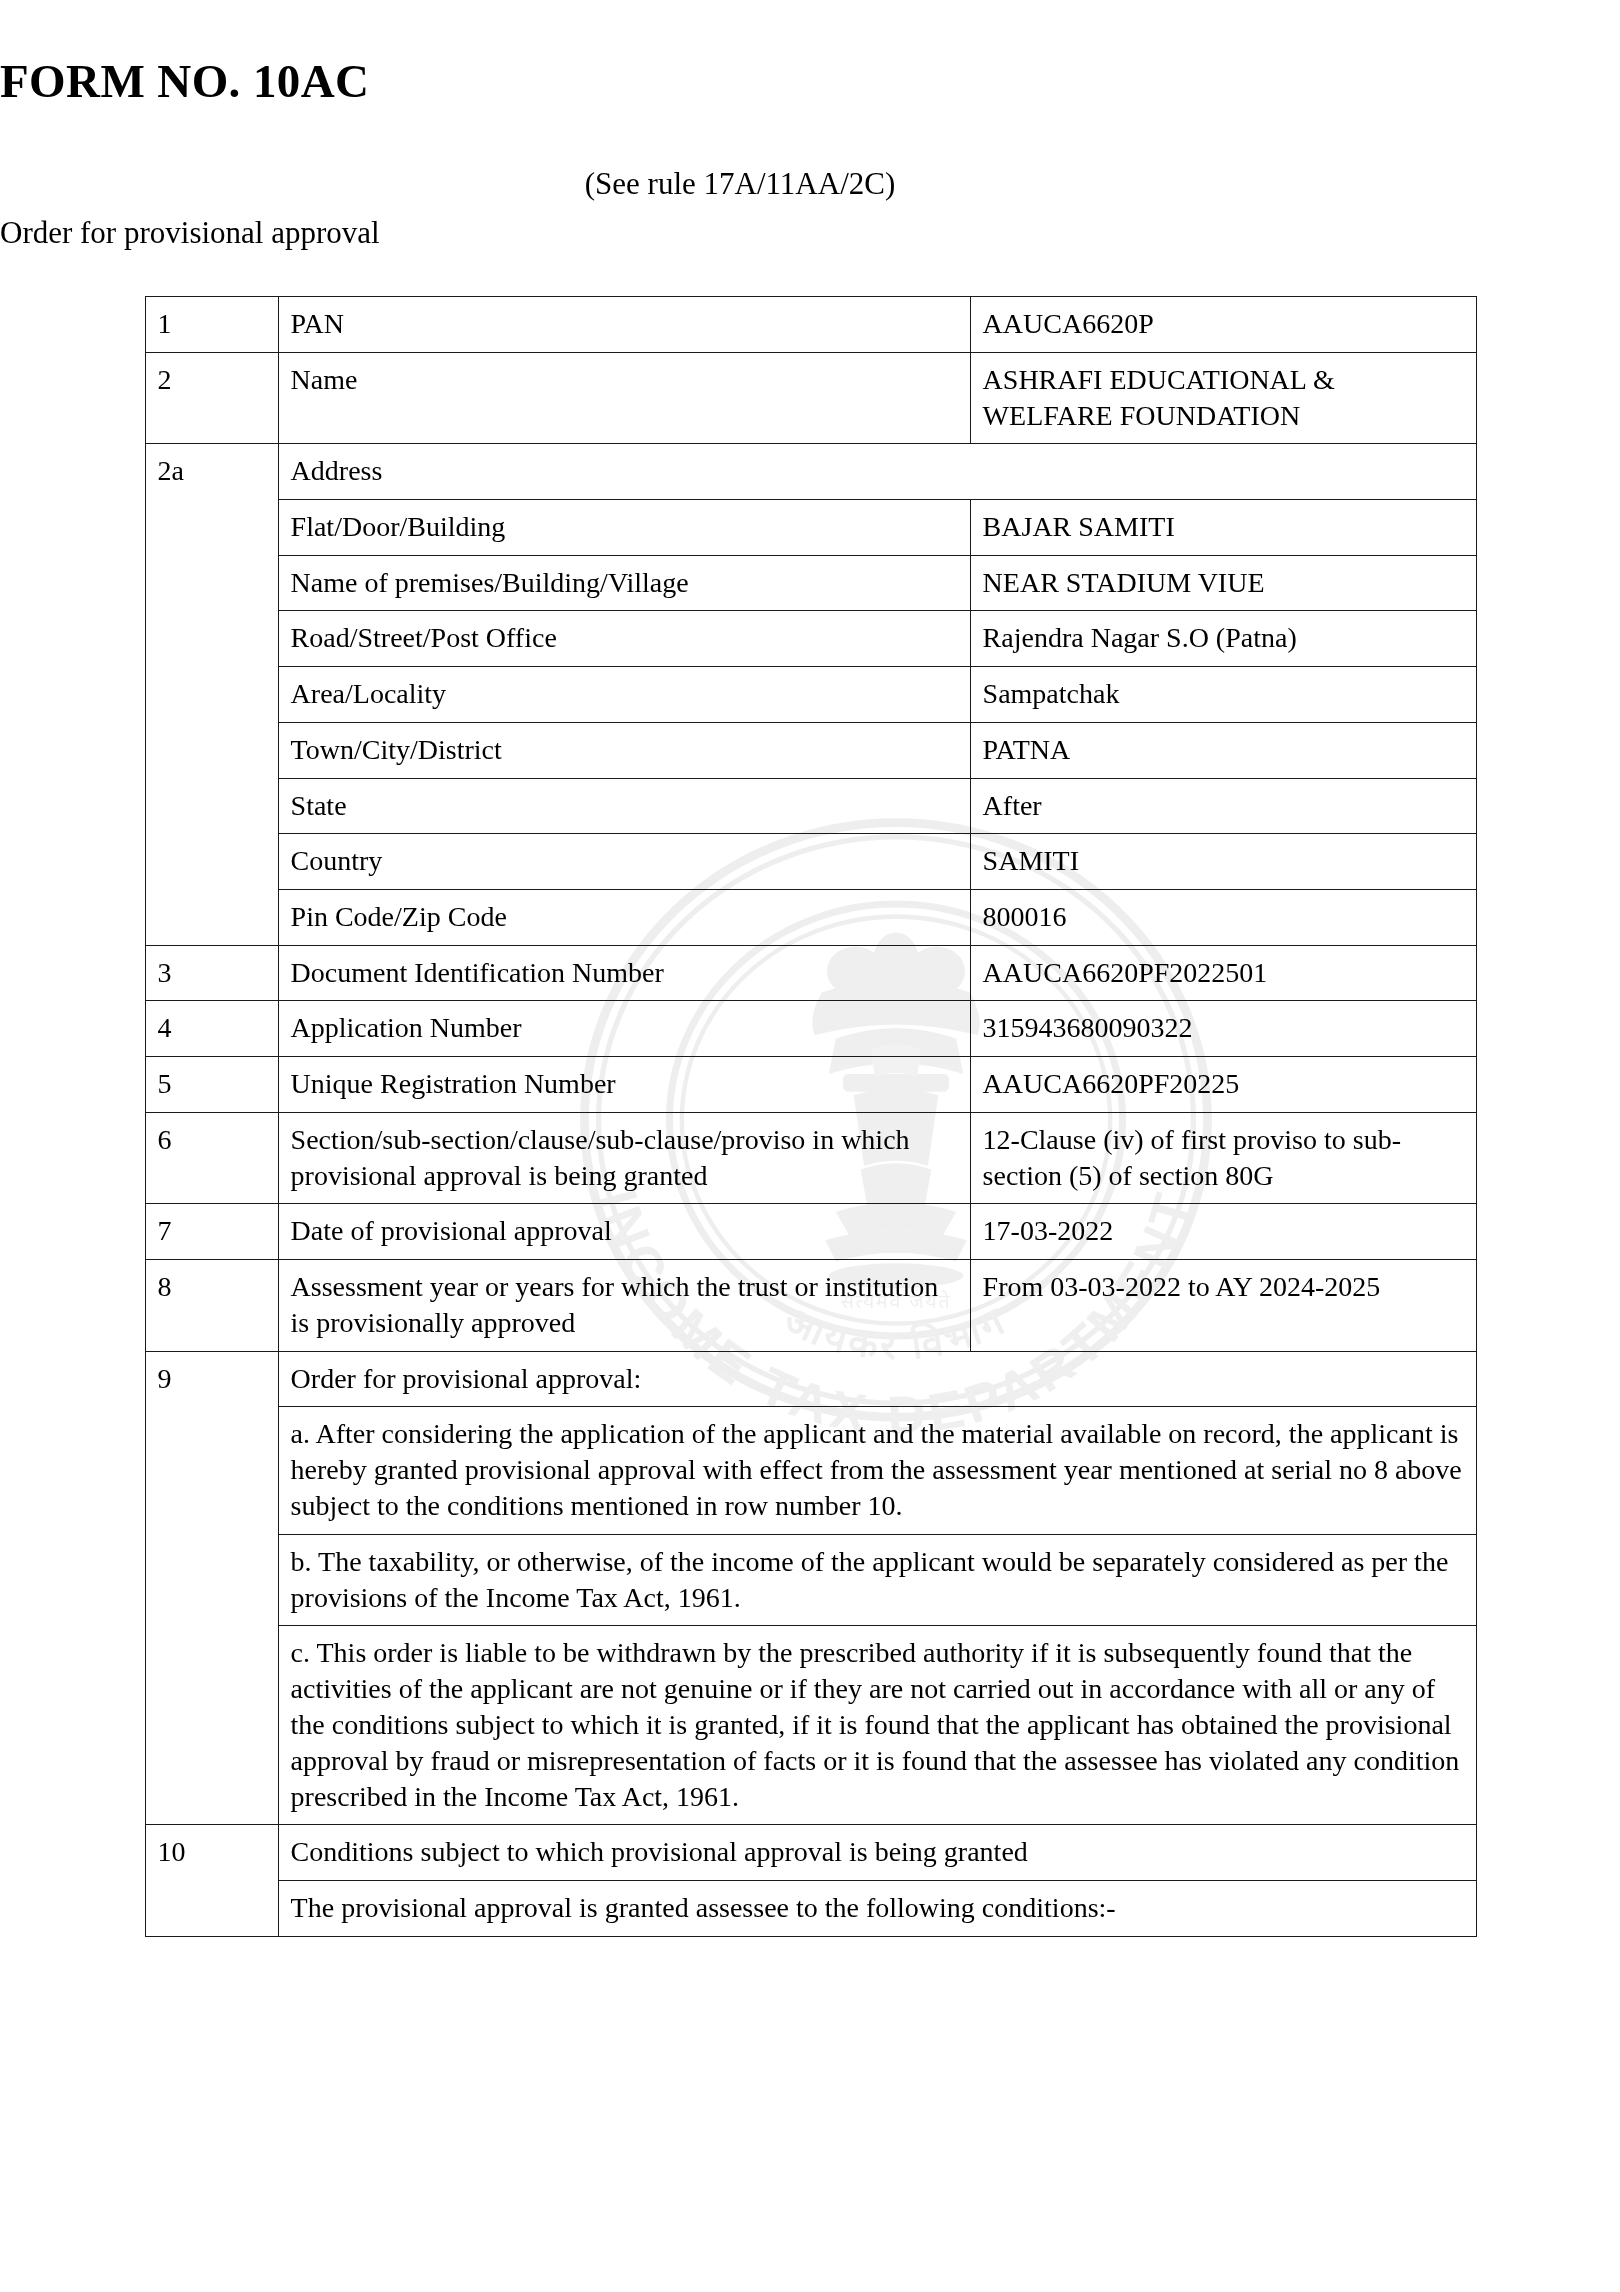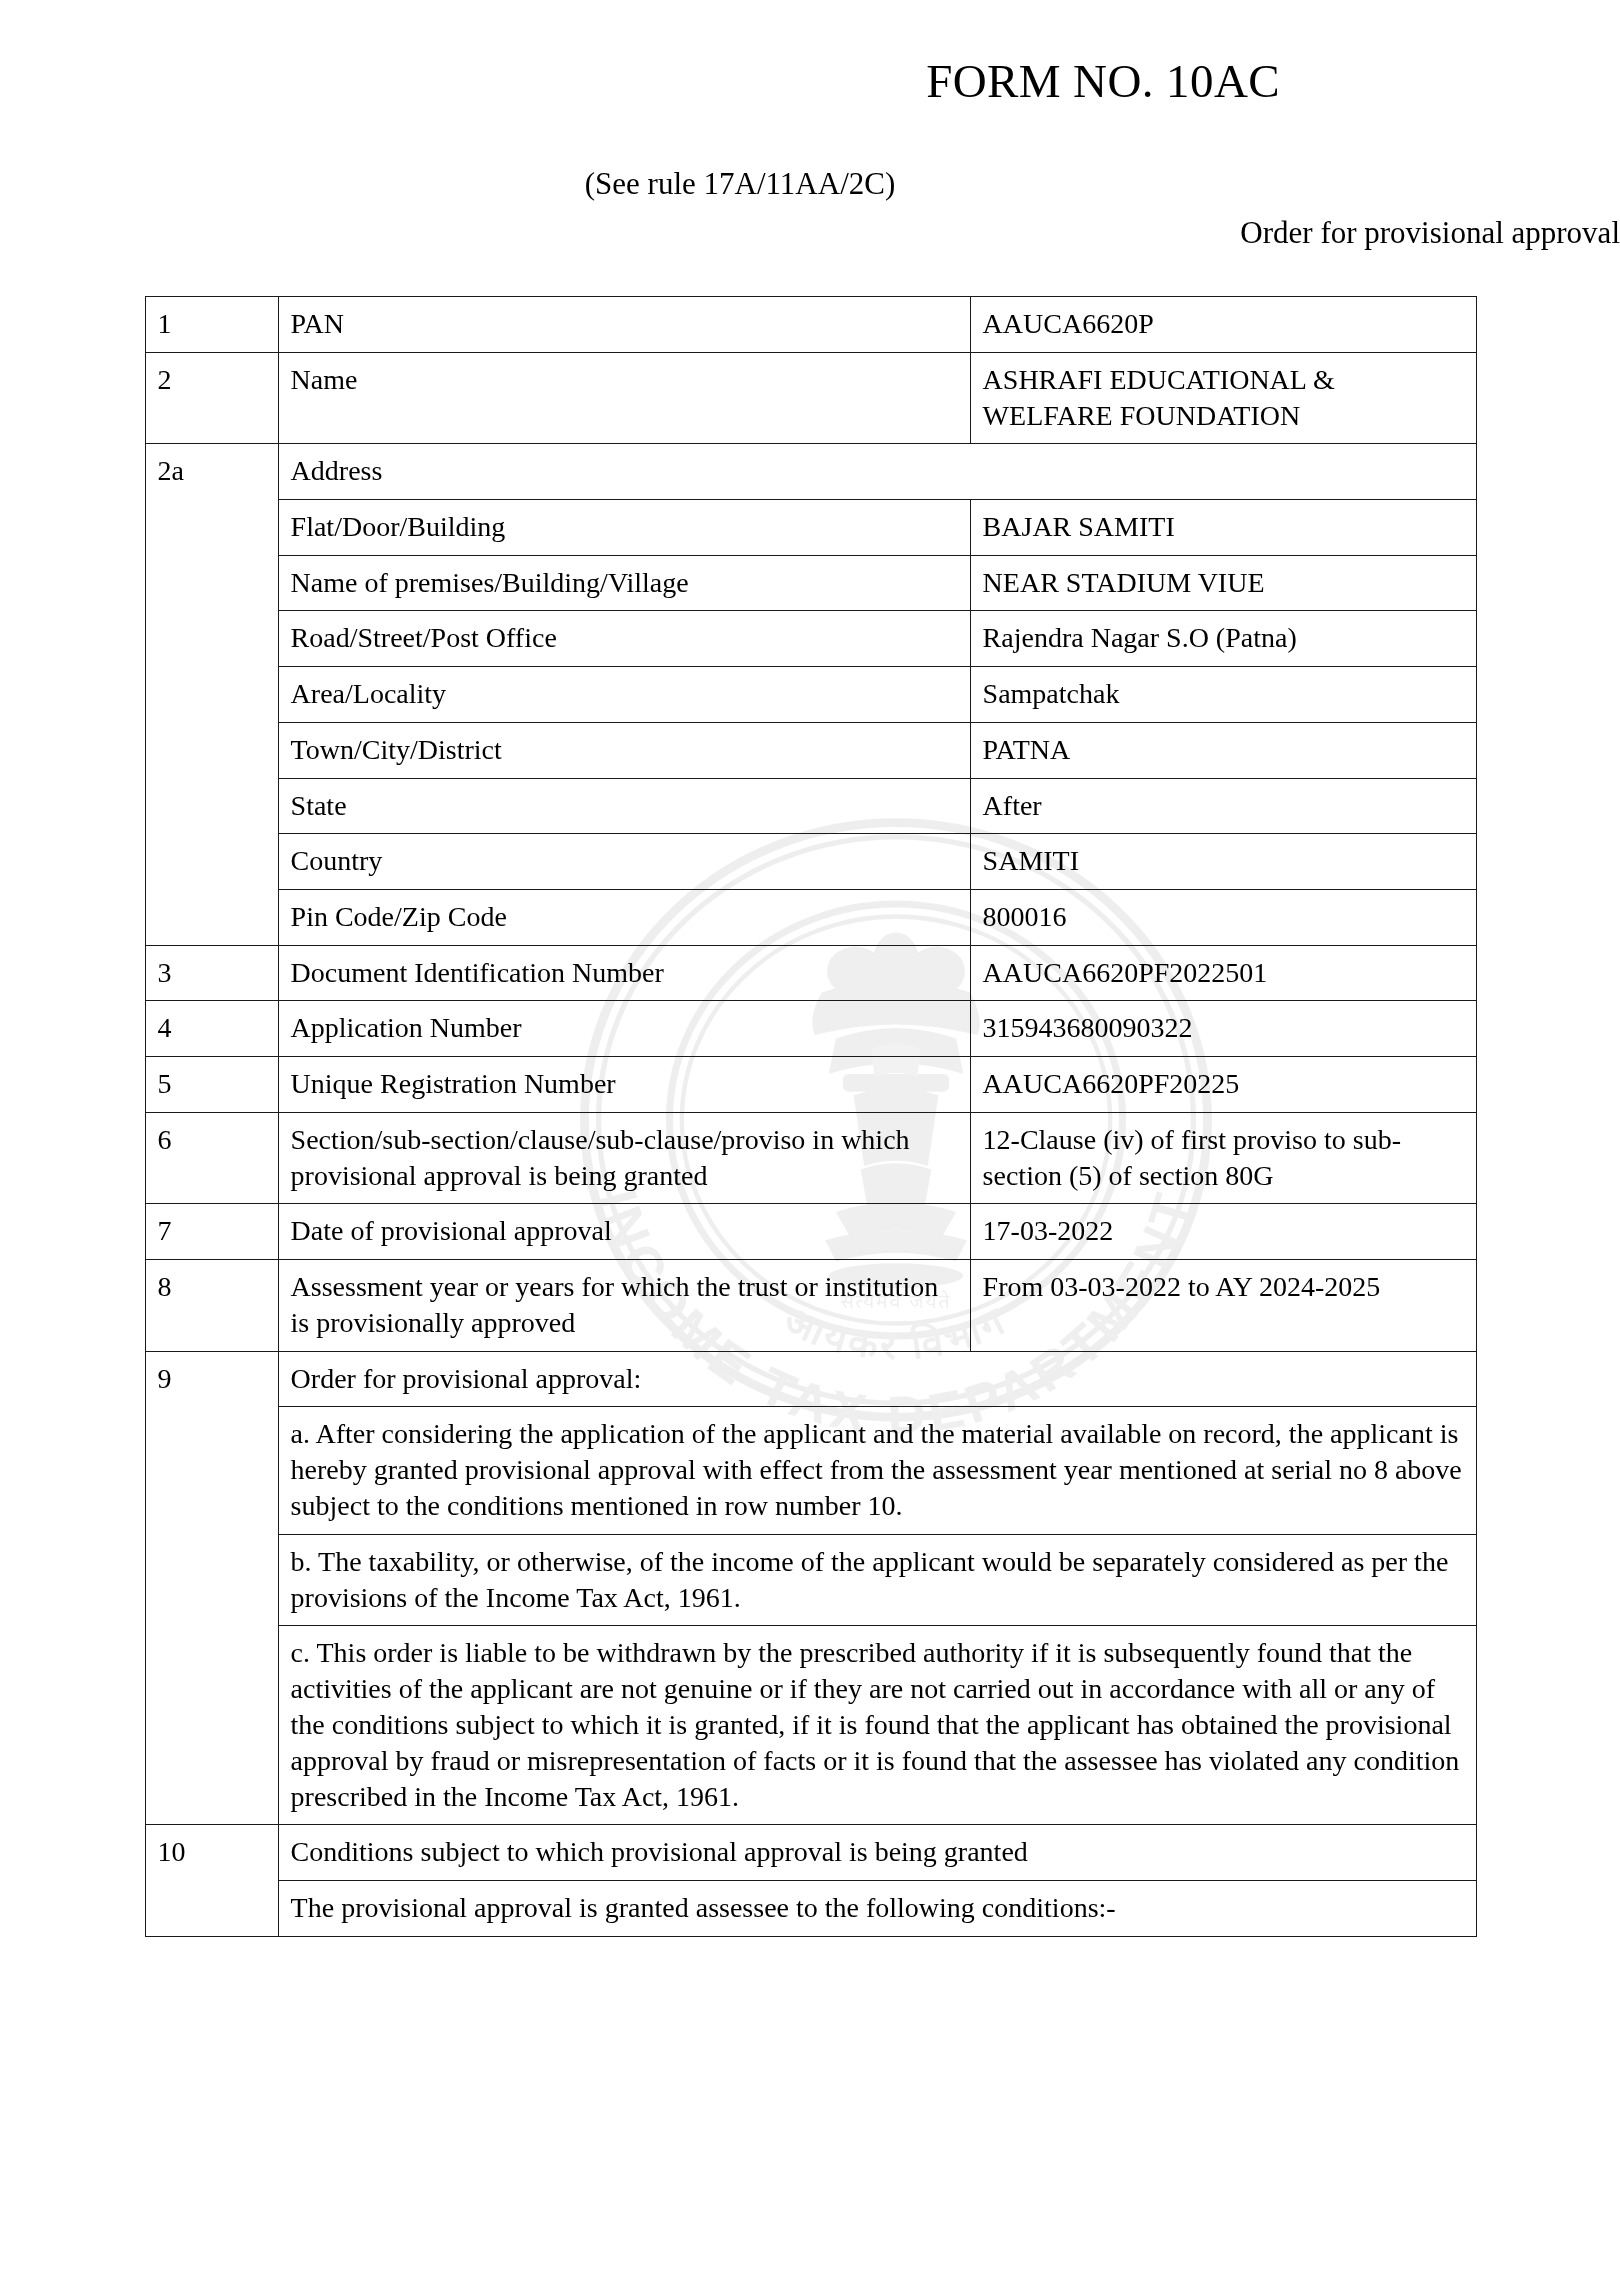--- a/index.html
+++ b/index.html
@@ -35,41 +35,41 @@
     z-index: 0;
   }
   .watermark svg { width: 100%; height: 100%; display: block; }
 
   
   .doc-title {
     position: absolute;
     top: 54px;
     left: 0;
     width: 1280px;
-    text-align: right;
+    text-align: left;
     font-size: 47px;
-    font-weight: normal;
+    font-weight: bold;
     letter-spacing: 0.4px;
     z-index: 3;
   }
   .doc-subtitle1 {
     position: absolute;
     top: 166px;
     left: 0;
     width: 1480px;
     text-align: center;
     font-size: 31px;
     z-index: 3;
   }
   .doc-subtitle2 {
     position: absolute;
     top: 215px;
     left: 0;
     width: 1620px;
-    text-align: right;
+    text-align: left;
     font-size: 31px;
     z-index: 3;
   }
 
   
   .form-table {
     position: absolute;
     left: 145px;
     top: 296px;
     width: 1331px;

